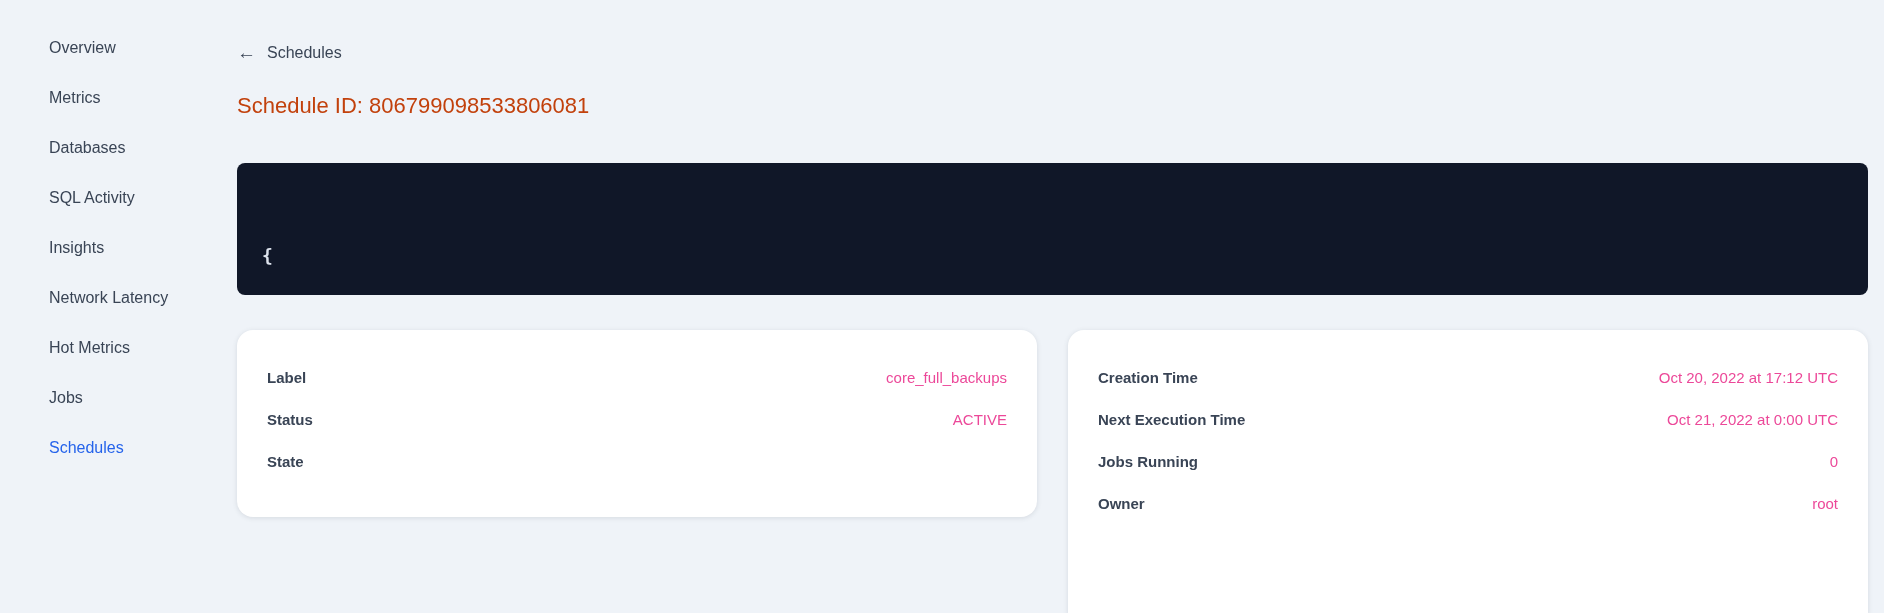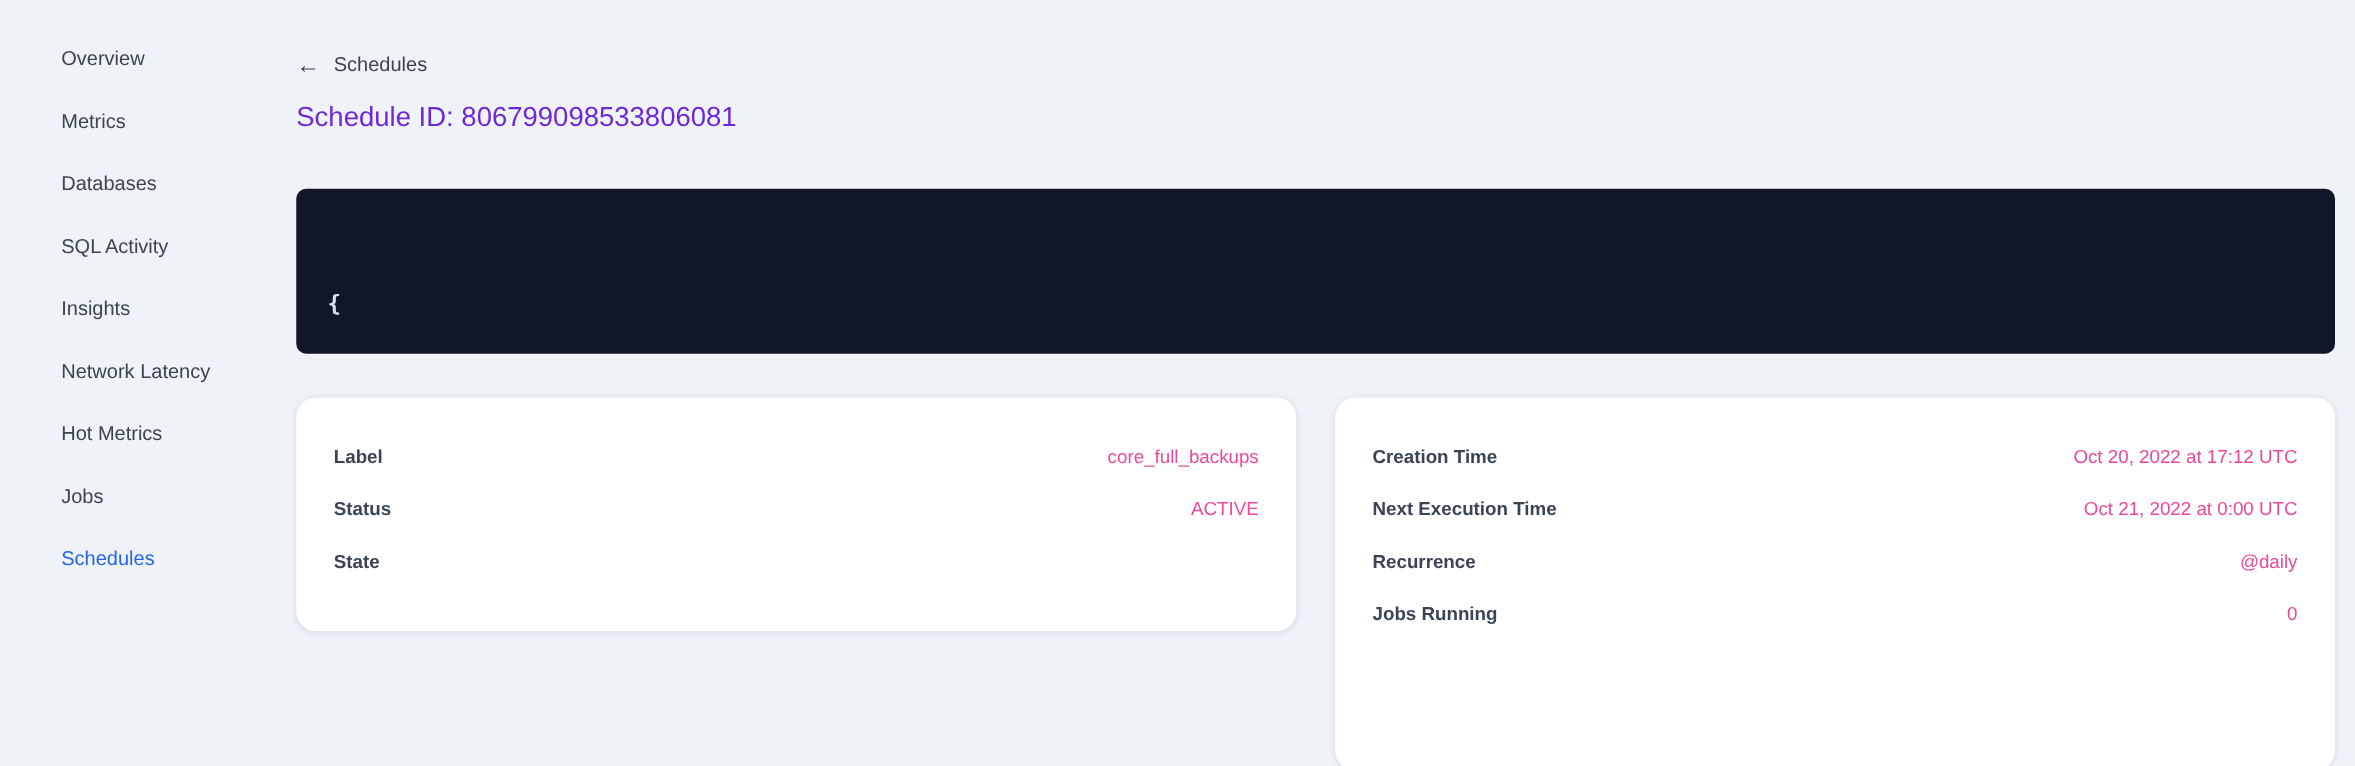--- a/index.html
+++ b/index.html
@@ -26,23 +26,23 @@
   .content { position: absolute; left: 237px; top: 0; width: 1631px; }
 
   .back-link {
     margin-top: 43px; height: 20px;
     display: flex; align-items: center; gap: 11px;
     font-size: 16px; color: #394455; cursor: pointer; width: max-content;
   }
   .back-arrow { font-size: 19px; line-height: 1; position: relative; top: -1px; }
 
   .page-title {
-    margin: 17px 0 0 0;
+    margin: 29px 0 0 0;
     font-size: 22px; font-weight: 500; line-height: 28px;
-    color: #6d28d9;
+    color: #c2410c;
   }
 
   .code-block {
     margin-top: 43px;
     width: 1631px; height: 132px;
     background: #101728;
     border-radius: 8px;
     padding: 25px 25px;
     color: #dce2ec;
     font-family: "DejaVu Sans Mono", "Liberation Mono", monospace;
@@ -118,24 +118,24 @@
     <section class="card card-schedule">
       <div class="row">
         <span class="label">Creation Time</span>
         <span class="value">Oct 20, 2022 at 17:12 UTC</span>
       </div>
       <div class="row">
         <span class="label">Next Execution Time</span>
         <span class="value">Oct 21, 2022 at 0:00 UTC</span>
       </div>
       <div class="row">
-        <span class="label">Recurrence</span>
-        <span class="value">@daily</span>
+        <span class="label">Jobs Running</span>
+        <span class="value">0</span>
       </div>
       <div class="row">
-        <span class="label">Jobs Running</span>
-        <span class="value">0</span>
+        <span class="label">Owner</span>
+        <span class="value">root</span>
       </div>
     </section>
 
   </div>
 
 </main>
 
 </body></html>

